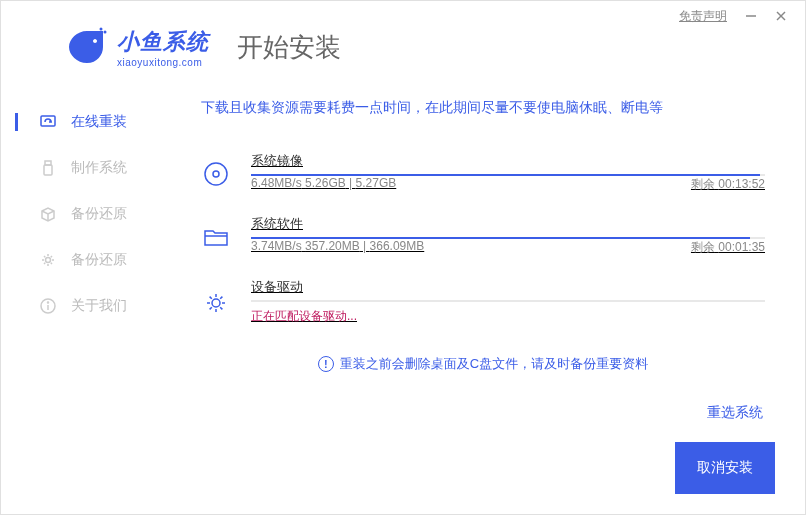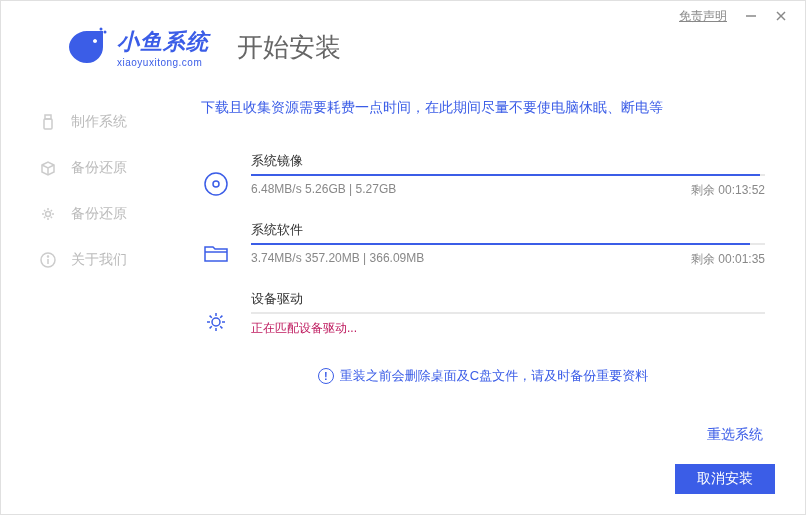--- a/index.html
+++ b/index.html
@@ -21,35 +21,35 @@
     .sidebar { width: 170px; padding-top: 10px; }
     .side-item { display: flex; align-items: center; gap: 14px; padding: 14px 0 14px 38px; font-size: 14px; cursor: pointer; position: relative; }
     .side-item.active { color: #3b5de7; }
     .side-item.active::before { content: ""; position: absolute; left: 14px; top: 50%; transform: translateY(-50%); width: 3px; height: 18px; background: #3b5de7; }
     .side-item.inactive { color: #bbb; }
     .side-icon { width: 18px; height: 18px; display: flex; align-items: center; justify-content: center; }
     
     .content { flex: 1; padding: 10px 40px 0 30px; }
     .hint { color: #3b5de7; font-size: 14px; margin-bottom: 35px; }
     
-    .task { display: flex; gap: 20px; margin-bottom: 22px; align-items: flex-end; }
+    .task { display: flex; gap: 20px; margin-bottom: 22px; align-items: center; text-decoration: underline; }
     .task-icon { width: 30px; height: 30px; flex-shrink: 0; margin-top: 2px; }
     .task-body { flex: 1; }
     .task-title { color: #333; font-size: 13px; font-weight: 500; }
-    .task-stats { color: #888; font-size: 12px; margin-top: 6px; display: flex; justify-content: space-between; }
+    .task-stats { color: #888; font-size: 12px; display: flex; justify-content: space-between; }
     .progress { height: 2px; background: #e8e8e8; position: relative; margin-top: 4px; }
     .progress-fill { height: 100%; background: #3b5de7; }
     .task-status { color: #be185d; font-size: 12px; margin-top: 6px; }
     
     .warning { display: flex; align-items: center; justify-content: center; gap: 6px; color: #3b5de7; font-size: 13px; margin-top: 30px; }
     .warn-icon { width: 16px; height: 16px; border: 1.5px solid #3b5de7; border-radius: 50%; display: inline-flex; align-items: center; justify-content: center; font-size: 11px; font-weight: bold; }
     
     .footer { position: absolute; bottom: 20px; right: 30px; display: flex; gap: 12px; align-items: flex-end; flex-direction: column; }
     .btn-link { color: #3b5de7; font-size: 14px; cursor: pointer; padding: 8px 12px; }
-    .btn-primary { background: #3b5de7; color: #fff; font-size: 14px; padding: 6px 22px; cursor: pointer; border: none; }
+    .btn-primary { background: #3b5de7; color: #fff; font-size: 14px; padding: 17px 22px; cursor: pointer; border: none; }
   </style>
 </head>
 <body>
 
 <div class="titlebar">
   <span class="disclaimer-link">免责声明</span>
   <span class="win-btn">
     <svg width="12" height="12" viewBox="0 0 12 12">
         <line x1="1" y1="6" x2="11" y2="6" stroke="#888" stroke-width="1.5"></line>
       </svg>
@@ -72,20 +72,30 @@
     <div class="logo-text">
       <span class="brand">小鱼系统</span>
       <span class="brand-url">xiaoyuxitong.com</span>
     </div>
   </div>
   <div class="page-title">开始安装</div>
 </div>
 
 <div class="main">
   <div class="sidebar">
+    <div class="side-item active">
+      <span class="side-icon">
+        <svg width="18" height="18" viewBox="0 0 18 18" fill="none" stroke="#3b5de7" stroke-width="1.5">
+            <rect x="2" y="3" width="14" height="10" rx="1"></rect>
+            <path d="M 6 9 A 3 3 0 1 1 12 9"></path>
+            <path d="M 11 7 L 12 9 L 10 9"></path>
+          </svg>
+      </span>
+      <span>在线重装</span>
+    </div>
     <div class="side-item inactive">
       <span class="side-icon">
         <svg width="18" height="18" viewBox="0 0 18 18" fill="none" stroke="#ccc" stroke-width="1.5">
             <rect x="6" y="2" width="6" height="4"></rect>
             <rect x="5" y="6" width="8" height="10" rx="1"></rect>
           </svg>
       </span>
       <span>制作系统</span>
     </div>
     <div class="side-item inactive">

